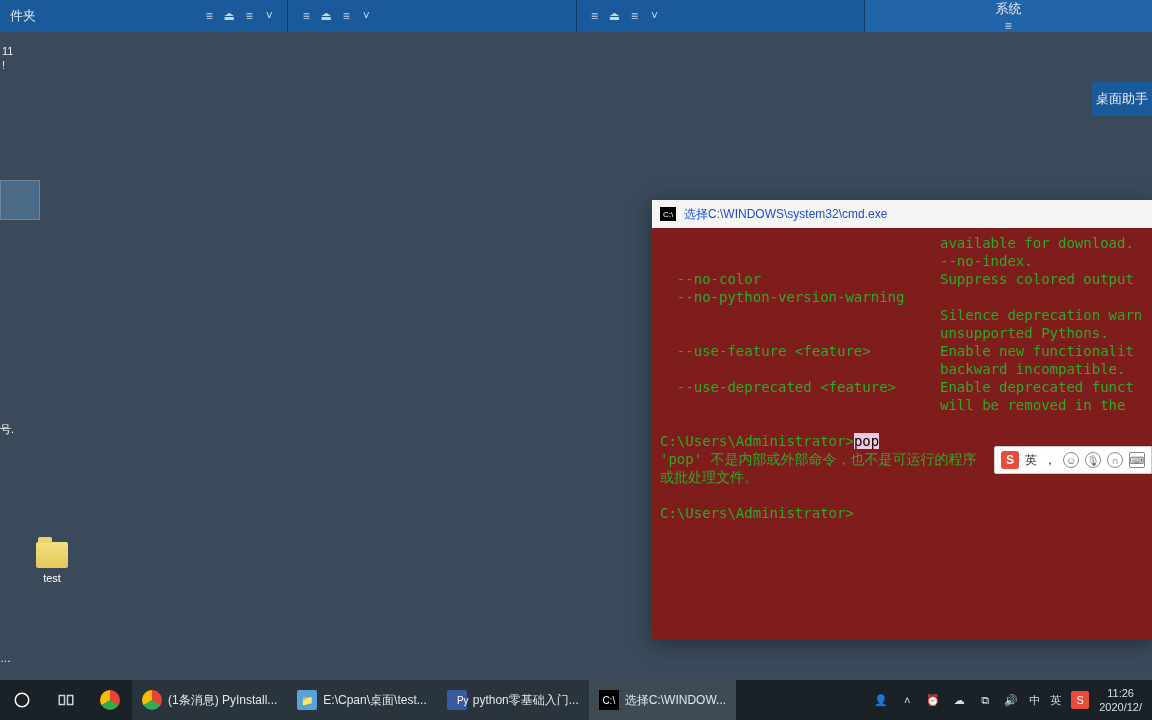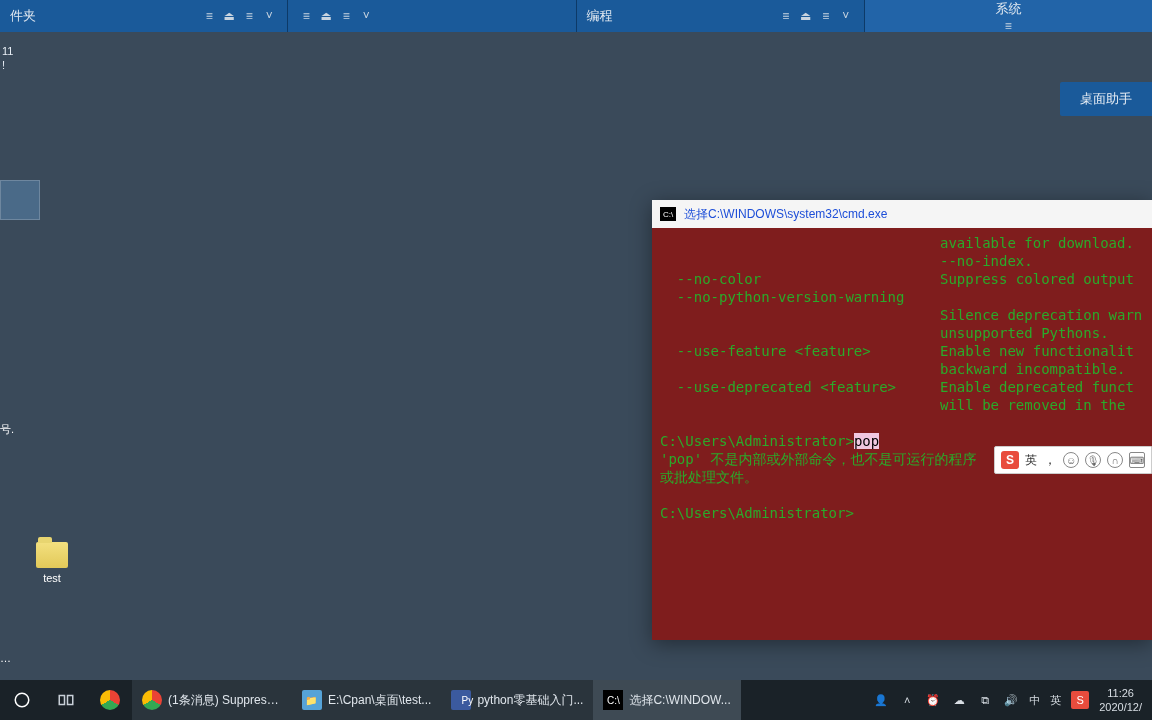--- a/index.html
+++ b/index.html
@@ -134,21 +134,21 @@
   color: #666;
 }
 
 
 .helper-btn {
   position: absolute;
   top: 50px;
   right: 0px;
   background: #1a5a9a;
   color: #e8eef5;
-  padding: 8px 20px;
+  padding: 8px 4px;
   font-size: 13px;
   border-radius: 2px 0 0 2px;
 }
 
 
 .cmd-window {
   position: absolute;
   top: 168px;
   left: 652px;
   width: 500px;
@@ -270,21 +270,20 @@
   </div>
   <div class="fence-section">
     <div class="fence-icons">
       <span class="fence-icon">≡</span>
       <span class="fence-icon">⏏</span>
       <span class="fence-icon">≡</span>
       <span class="fence-icon">˅</span>
     </div>
   </div>
   <div class="fence-section">
-    <span class="fence-title">编程</span>
     <div class="fence-icons">
       <span class="fence-icon">≡</span>
       <span class="fence-icon">⏏</span>
       <span class="fence-icon">≡</span>
       <span class="fence-icon">˅</span>
     </div>
   </div>
   <div class="fence-section active">
     <span class="fence-title">系统</span>
     <div class="fence-icons">
@@ -355,21 +354,21 @@
     <svg viewBox="0 0 24 24" width="18" height="18" fill="none" stroke="#c8d0d8" stroke-width="2">
         <rect x="3" y="6" width="7" height="12"></rect>
         <rect x="14" y="6" width="7" height="12"></rect>
       </svg>
   </div>
   <div class="tb-item" style="width:44px;padding:0 12px">
     <div class="app-icon chrome"></div>
   </div>
   <div class="tb-item running">
     <div class="app-icon chrome"></div>
-    <span class="label">(1条消息) Suppress...</span>
+    <span class="label">(1条消息) PyInstall...</span>
   </div>
   <div class="tb-item running">
     <div class="app-icon doc">📁</div>
     <span class="label">E:\Cpan\桌面\test...</span>
   </div>
   <div class="tb-item running">
     <div class="app-icon py">Py</div>
     <span class="label">python零基础入门...</span>
   </div>
   <div class="tb-item active">

